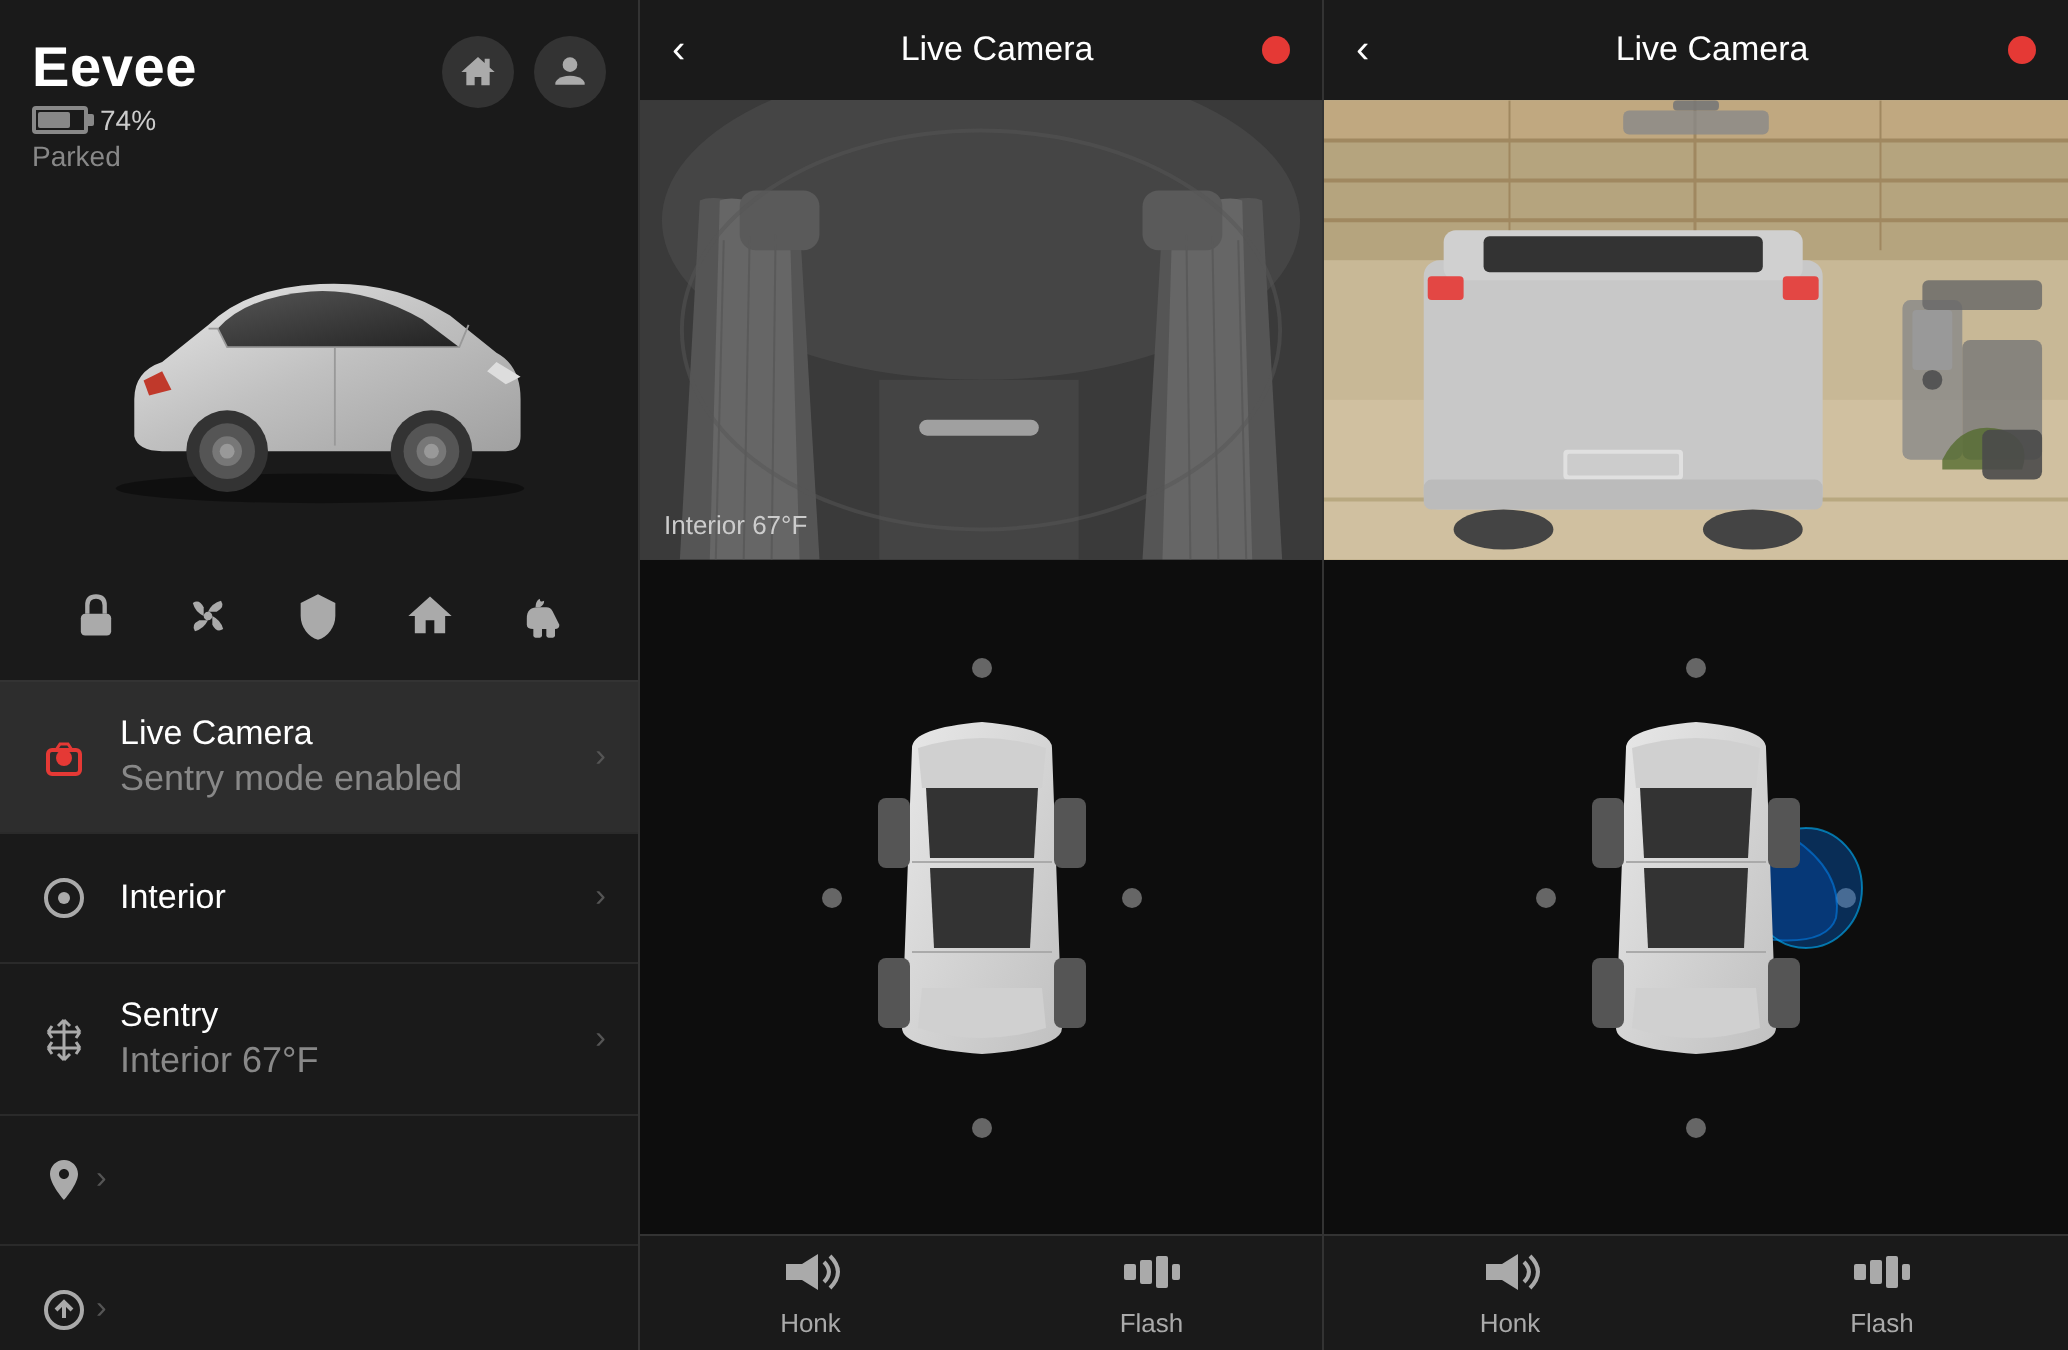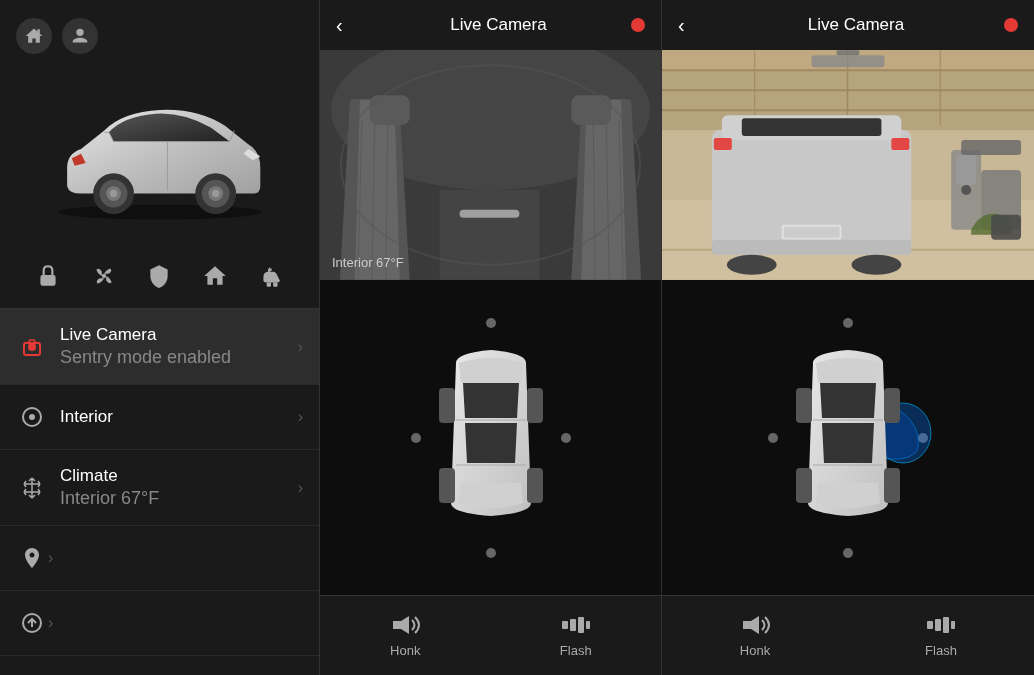--- a/index.html
+++ b/index.html
@@ -263,21 +263,21 @@
     .top-down-view {
       flex: 1;
       display: flex;
       align-items: center;
       justify-content: center;
       background: #0d0d0d;
       position: relative;
     }
 
     .bottom-controls {
-      height: 80px;
+      height: 58px;
       display: flex;
       align-items: center;
       justify-content: space-around;
       background: #1a1a1a;
       border-top: 1px solid #333;
       flex-shrink: 0;
     }
 
     .control-btn {
       display: flex;
@@ -290,20 +290,30 @@
     .control-btn-label {
       color: #aaa;
       font-size: 13px;
     }
   </style>
 </head>
 <body>
 
 <div class="left-panel">
   <div class="vehicle-header">
+    <div class="vehicle-info">
+      <h1>Eevee</h1>
+      <div class="battery-row">
+        <div class="battery-icon">
+          <div class="battery-fill"></div>
+        </div>
+        <span class="battery-pct">74%</span>
+      </div>
+      <div class="vehicle-status">Parked</div>
+    </div>
     <div class="header-icons">
       <div class="header-icon-btn">
         <svg width="20" height="20" viewBox="0 0 24 24" fill="#aaa">
           <path d="M19 9.3V4h-3v2.6L12 3 2 12h3v8h5v-5h4v5h5v-8h3l-3-2.7z"></path>
         </svg>
       </div>
       <div class="header-icon-btn">
         <svg width="22" height="22" viewBox="0 0 24 24" fill="#aaa">
           <circle cx="12" cy="8" r="4"></circle>
           <path d="M12 14c-6 0-8 3-8 4v1h16v-1c0-1-2-4-8-4z"></path>
@@ -423,21 +433,21 @@
       <span class="nav-chevron">›</span>
     </div>
 
     <div class="nav-item">
       <div class="nav-item-icon">
         <svg width="24" height="24" viewBox="0 0 24 24" fill="#aaa">
           <path d="M12,2 L12,22 M12,2 L9,5 M12,2 L15,5 M12,22 L9,19 M12,22 L15,19 M4,8 L20,8 M4,8 L6,5 M4,8 L6,11 M20,8 L18,5 M20,8 L18,11 M4,16 L20,16 M4,16 L6,13 M4,16 L6,19 M20,16 L18,13 M20,16 L18,19" stroke="#aaa" stroke-width="1.5" fill="none"></path>
         </svg>
       </div>
       <div class="nav-item-text">
-        <div class="nav-item-title">Climate</div>
+        <div class="nav-item-title">Sentry</div>
         <div class="nav-item-subtitle">Interior 67°F</div>
       </div>
       <span class="nav-chevron">›</span>
     </div>
 
     <div class="nav-item">
       <div class="nav-item-icon">
         <svg width="24" height="24" viewBox="0 0 24 24" fill="#aaa">
           <path d="M12 2C8.13 2 5 5.13 5 9c0 5.25 7 13 7 13s7-7.75 7-13c0-3.87-3.13-7-7-7zm0 9.5c-1.38 0-2.5-1.12-2.5-2.5s1.12-2.5 2.5-2.5 2.5 1.12 2.5 2.5-1.12 2.5-2.5 2.5z"></path>
         </svg>

